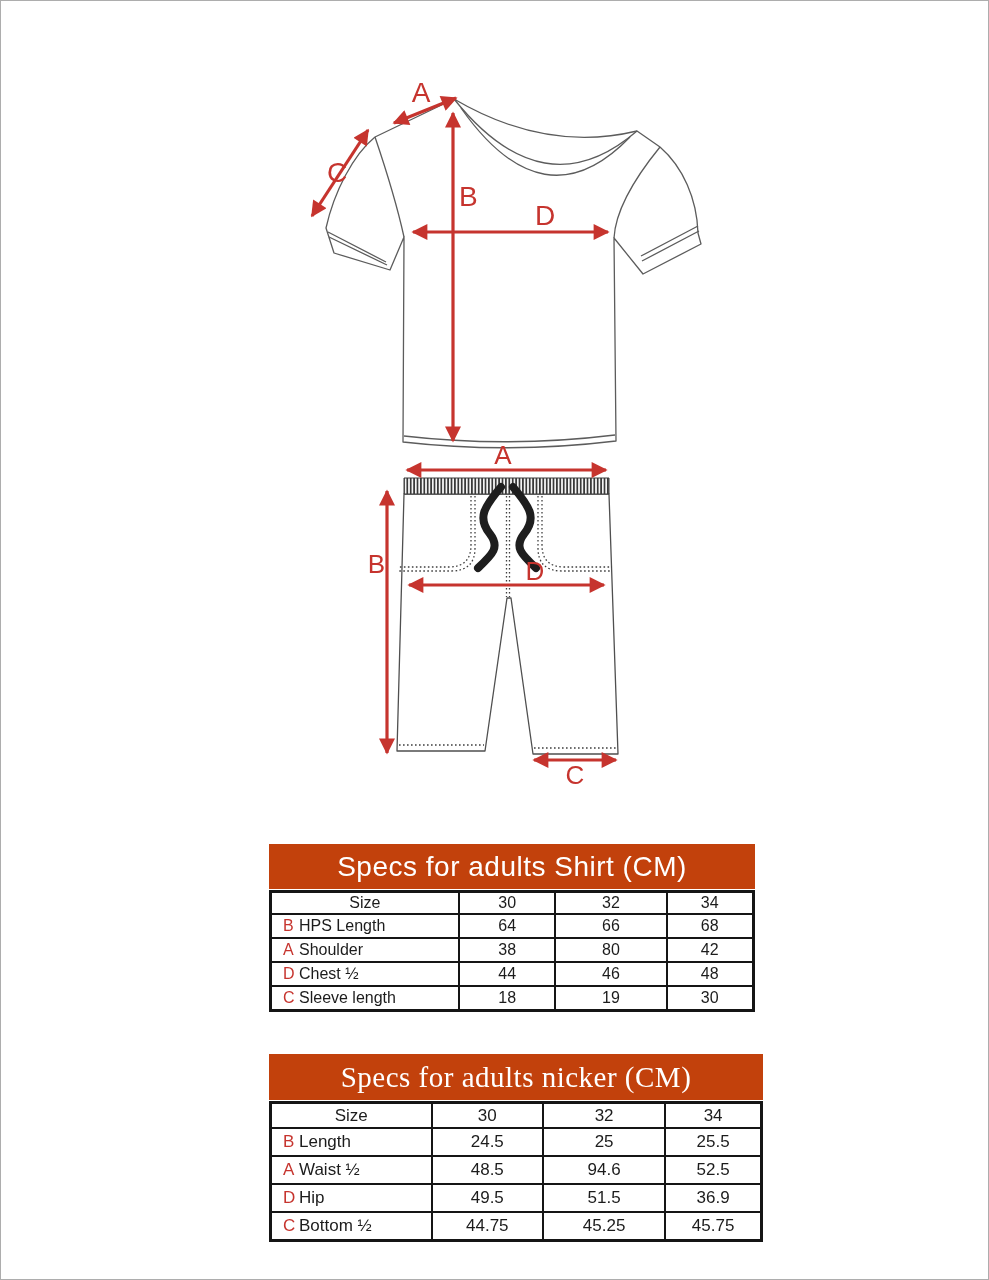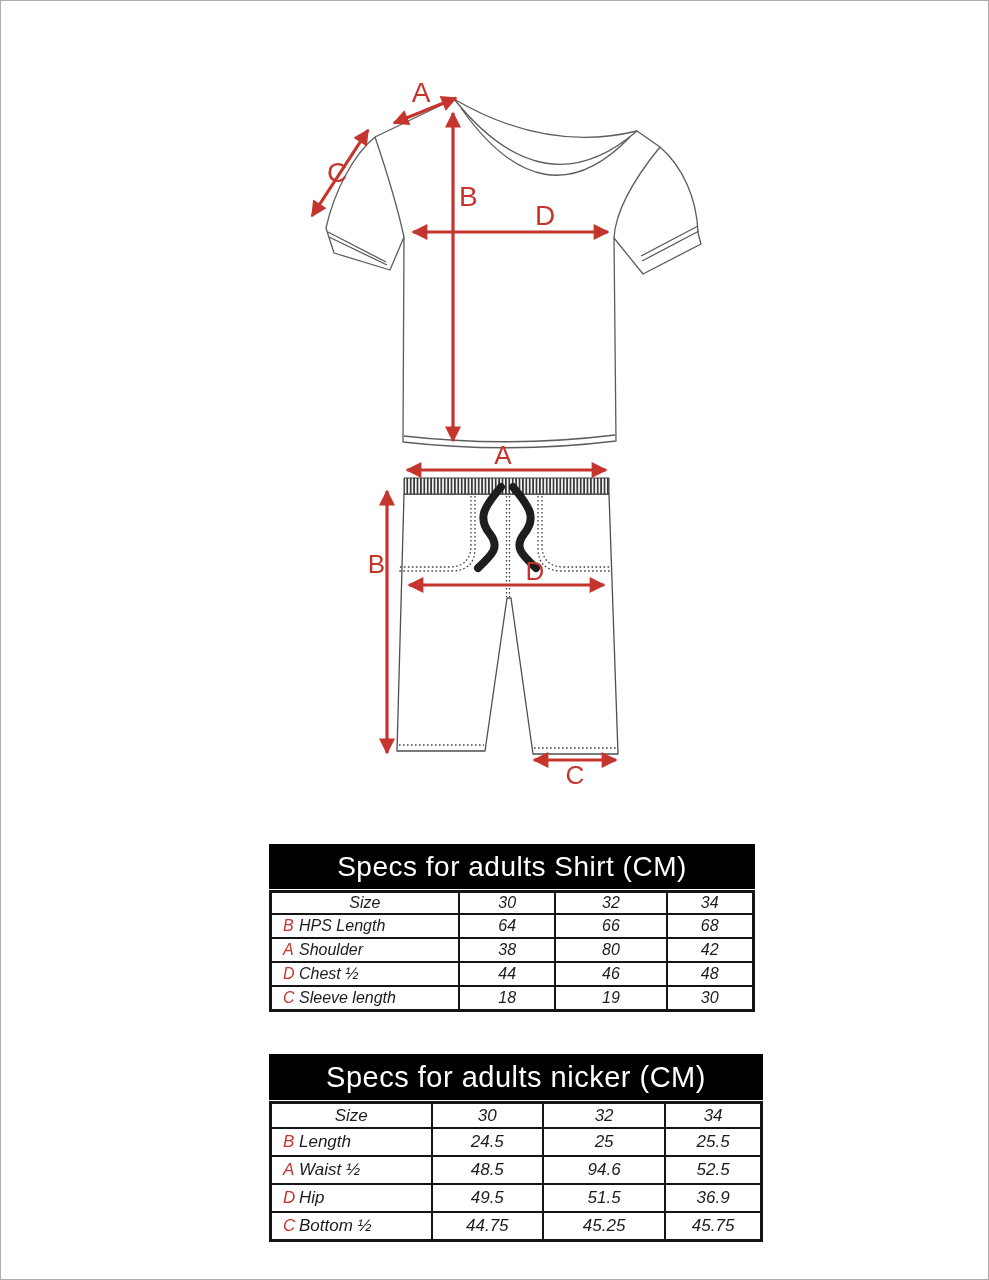--- a/index.html
+++ b/index.html
@@ -6,32 +6,32 @@
   .page{
     position:relative;width:989px;height:1280px;background:#ffffff;
     box-sizing:border-box;border:1px solid #adadad;overflow:hidden;
     font-family:"Liberation Sans",sans-serif;
   }
   svg text{font-family:"Liberation Sans",sans-serif;}
   .diagram{position:absolute;left:0;top:0;}
 
   .spec-table{position:absolute;}
   .tbl-title{
-    background:#000000;color:#ffffff;text-align:center;
+    background:#c2410c;color:#ffffff;text-align:center;
     letter-spacing:0.5px;
   }
   .t1 .tbl-title{height:45px;line-height:45px;font-size:28px;}
-  .t2 .tbl-title{height:46px;line-height:46px;font-size:29px;}
+  .t2 .tbl-title{height:46px;line-height:46px;font-size:29px;font-family:Liberation Serif, serif;}
   table.grid{
     width:100%;border-collapse:collapse;table-layout:fixed;
     margin-top:1px;border:3px solid #151515;
   }
   table.grid td{
     border:2px solid #151515;padding:0;vertical-align:middle;
-    color:#1c1c1c;background:#ffffff;font-style:italic;
+    color:#1c1c1c;background:#ffffff;
   }
   .t1 table.grid td{height:22px;font-size:16px;}
   .t2 table.grid td{height:26px;font-size:17px;}
   .t1 tr.size-row td{height:20px;}
   .t2 tr.size-row td{height:23px;}
   tr.small td{font-size:14.5px;}
   .center{text-align:center;}
   .red{color:#c6342e;}
   .label-cell{display:flex;align-items:center;}
   .letter{color:#c6342e;margin-left:11px;width:16px;flex:0 0 auto;}

